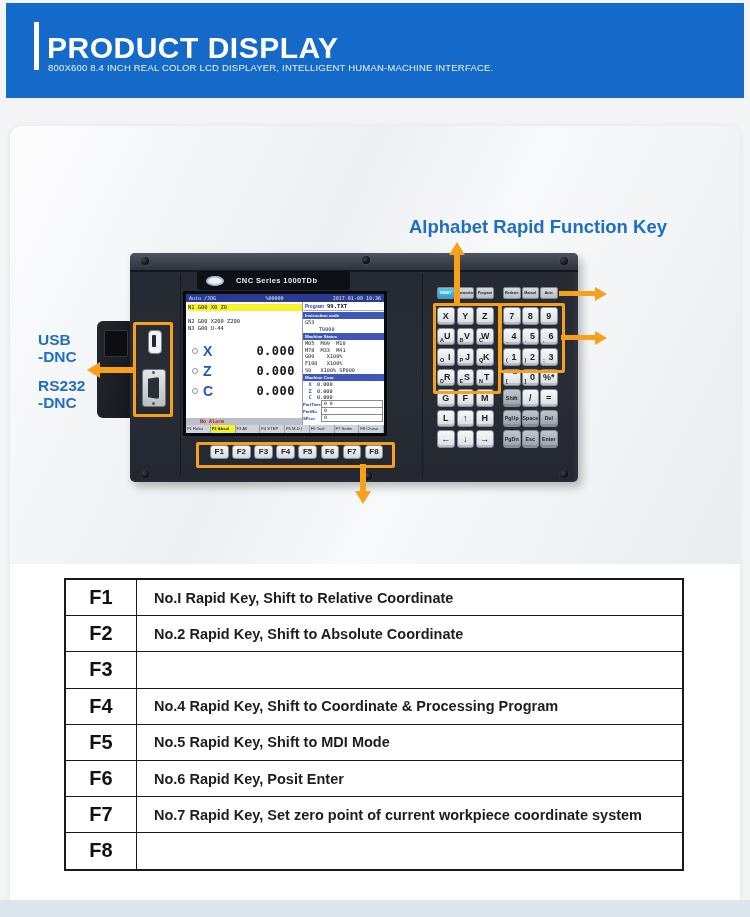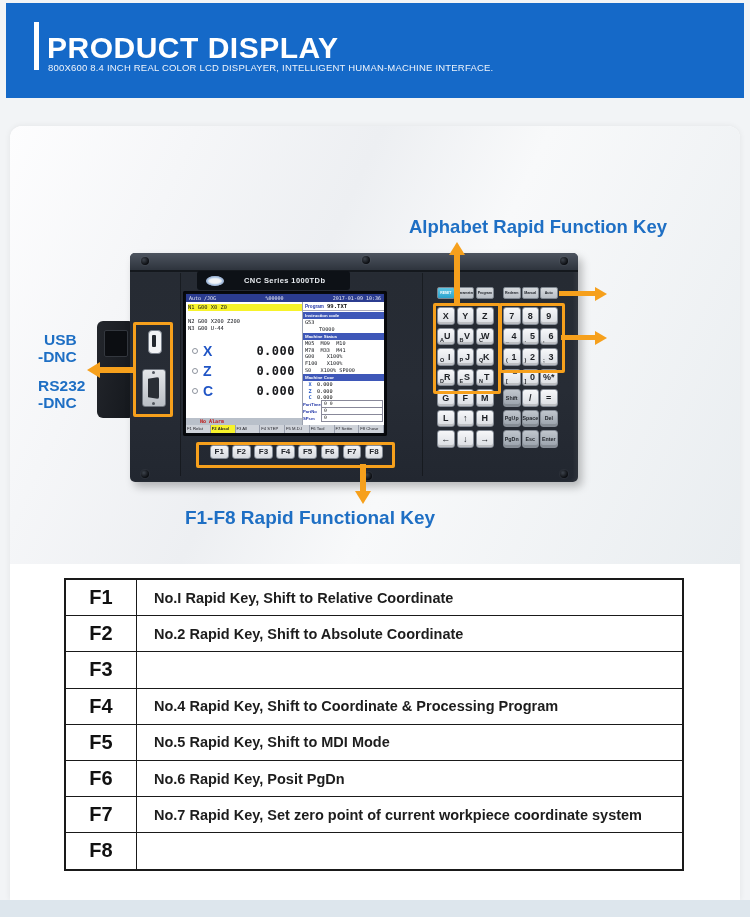--- a/index.html
+++ b/index.html
@@ -27,21 +27,21 @@
   .body{position:absolute;left:130px;top:253px;width:448px;height:229px;border-radius:5px;
         background:linear-gradient(180deg,#3a414b 0%,#262b33 9%,#272c35 60%,#222730 100%);
         box-shadow:4px 5px 9px rgba(0,0,0,.25), inset -3px 0 4px rgba(255,255,255,.06);}
   .top-strip{position:absolute;left:0;top:0;width:100%;height:17px;border-radius:5px 5px 0 0;
         background:linear-gradient(180deg,#4d545f,#2e343d);border-bottom:2px solid #14181d;}
   .seam{position:absolute;top:20px;bottom:6px;width:1px;background:rgba(0,0,0,.35);}
   .screw{position:absolute;width:8px;height:8px;border-radius:50%;
         background:radial-gradient(circle at 35% 35%,#3d434c,#0b0d11 70%);box-shadow:0 0 2px rgba(255,255,255,.15);}
   
   .brand{position:absolute;left:197px;top:271px;width:153px;height:19px;background:#0d1116;border-radius:3px;
-        display:flex;align-items:center;gap:20px;padding-left:9px;box-sizing:border-box;}
+        display:flex;align-items:center;gap:12px;padding-left:9px;box-sizing:border-box;}
   .logo{width:16px;height:8px;border-radius:50%;background:#f2f4f6;border:1px solid #9fb6d8;
         box-shadow:inset 0 0 2px #2b6fc0;}
   .brand-text{color:#e8ecf1;font-size:7.5px;font-weight:bold;letter-spacing:.4px;}
   .screen{position:absolute;left:183px;top:291px;width:204px;height:145px;background:#0a0d12;
         border-radius:2px;padding:3px;box-sizing:border-box;box-shadow:inset 0 0 4px #000;}
   .scr{position:relative;width:100%;height:100%;background:#fff;overflow:hidden;
        font-family:"DejaVu Sans Mono",monospace;}
   .sbar{position:absolute;left:0;top:0;right:0;height:8px;background:#2B3C90;color:#e9ecf5;
         font-size:5px;display:flex;justify-content:space-between;align-items:center;padding:0 3px;}
   .smain{position:absolute;left:0;top:8px;right:0;bottom:8px;display:flex;}
@@ -427,26 +427,25 @@
   <div class="shaft" style="left:561px;top:335px;width:34px;height:5px;"></div>
   <div class="tri tri-right" style="left:595px;top:330.5px;"></div>
 
   <div class="tri tri-left" style="left:87px;top:362px;"></div>
   <div class="shaft" style="left:100px;top:367px;width:35px;height:6px;"></div>
 
   <div class="shaft" style="left:360px;top:464px;width:6px;height:28px;"></div>
   <div class="tri tri-down" style="left:355px;top:491px;"></div>
 
   <div class="ann ann-big" style="left:365px;top:217px;margin-left:44px;">Alphabet Rapid Function Key</div>
-  <div class="ann ann-side" style="left:38px;top:331px;text-align:right;">USB
+  <div class="ann ann-side" style="left:38px;top:331px;">USB
 -DNC</div>
   <div class="ann ann-side" style="left:38px;top:377px;">RS232
 -DNC</div>
 
-  <div class="cap" style="left:0;top:507px;right:130px;">F1-F8 Rapid Functional Key</div>
 
   <div class="ftable" id="ftable">
       <div class="trow">
         <div class="tkey">F1</div>
         <div class="tdesc">No.I Rapid Key, Shift to Relative Coordinate</div>
       </div>
       <div class="trow">
         <div class="tkey">F2</div>
         <div class="tdesc">No.2 Rapid Key, Shift to Absolute Coordinate</div>
       </div>
@@ -456,21 +455,21 @@
       <div class="trow">
         <div class="tkey">F4</div>
         <div class="tdesc">No.4 Rapid Key, Shift to Coordinate &amp; Processing Program</div>
       </div>
       <div class="trow">
         <div class="tkey">F5</div>
         <div class="tdesc">No.5 Rapid Key, Shift to MDI Mode</div>
       </div>
       <div class="trow">
         <div class="tkey">F6</div>
-        <div class="tdesc">No.6 Rapid Key, Posit PgDn</div>
+        <div class="tdesc">No.6 Rapid Key, Posit Enter</div>
       </div>
       <div class="trow">
         <div class="tkey">F7</div>
         <div class="tdesc">No.7 Rapid Key, Set zero point of current workpiece coordinate system</div>
       </div>
       <div class="trow">
         <div class="tkey">F8</div>
       </div>
     </div>
 

